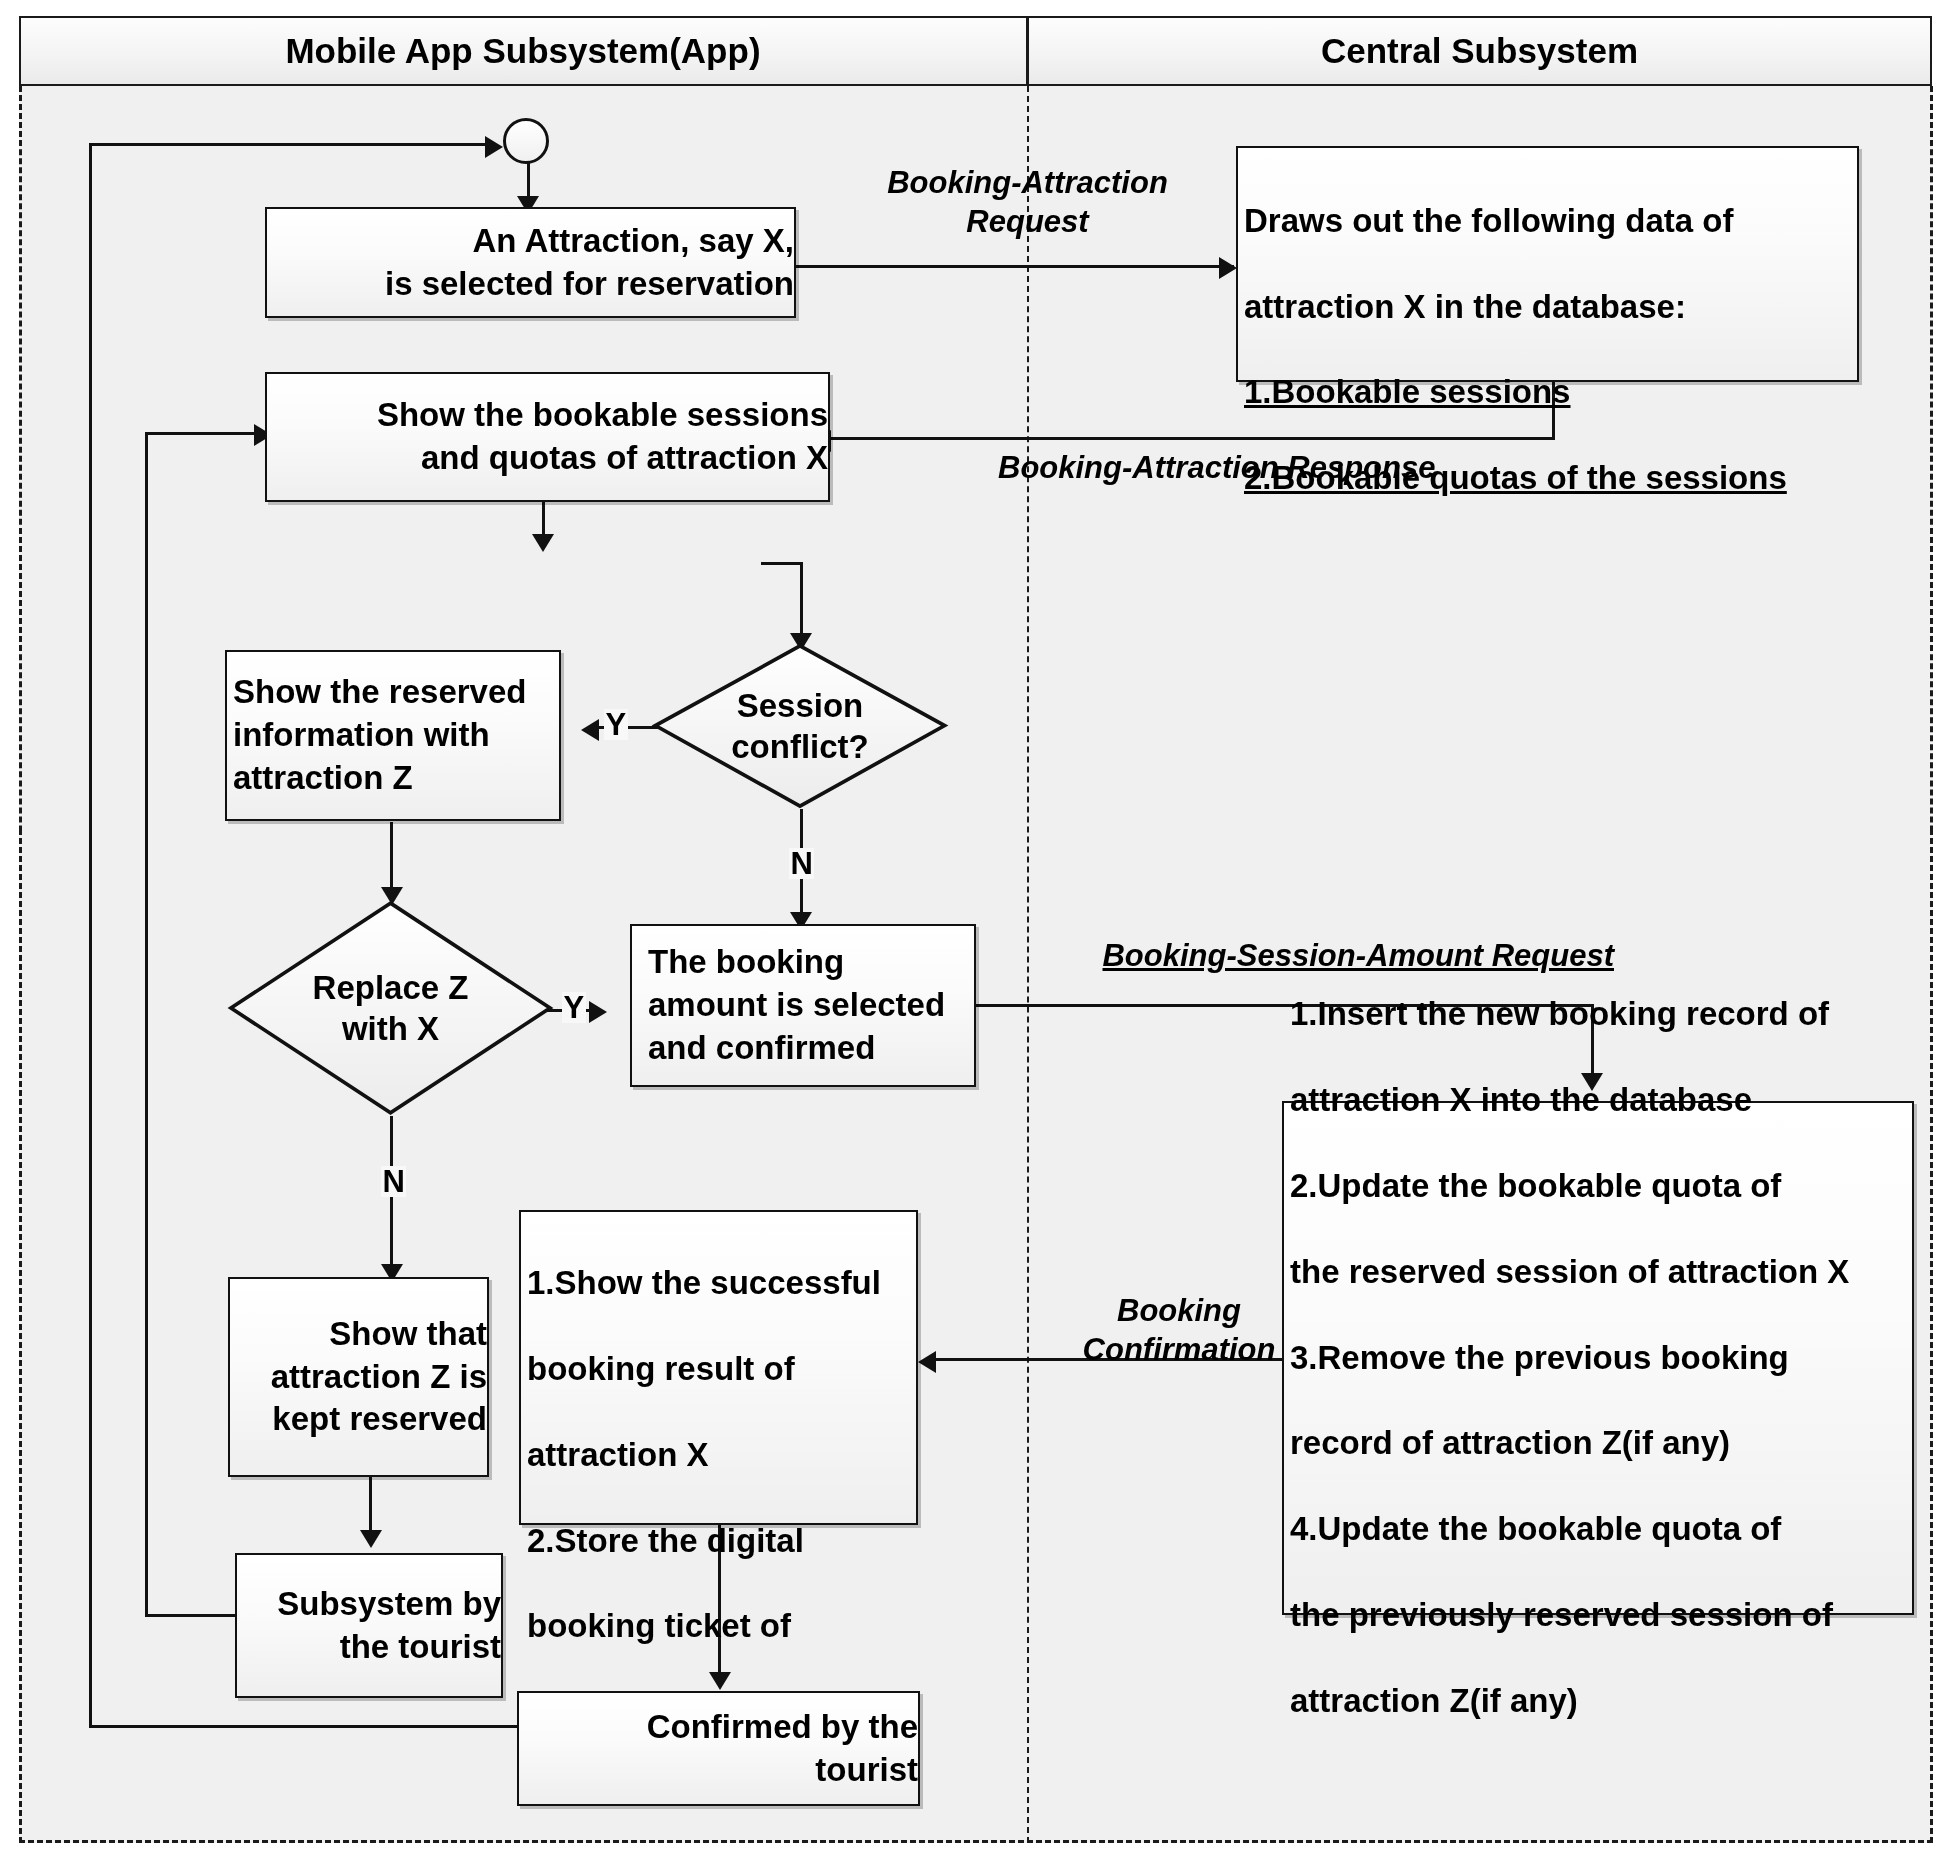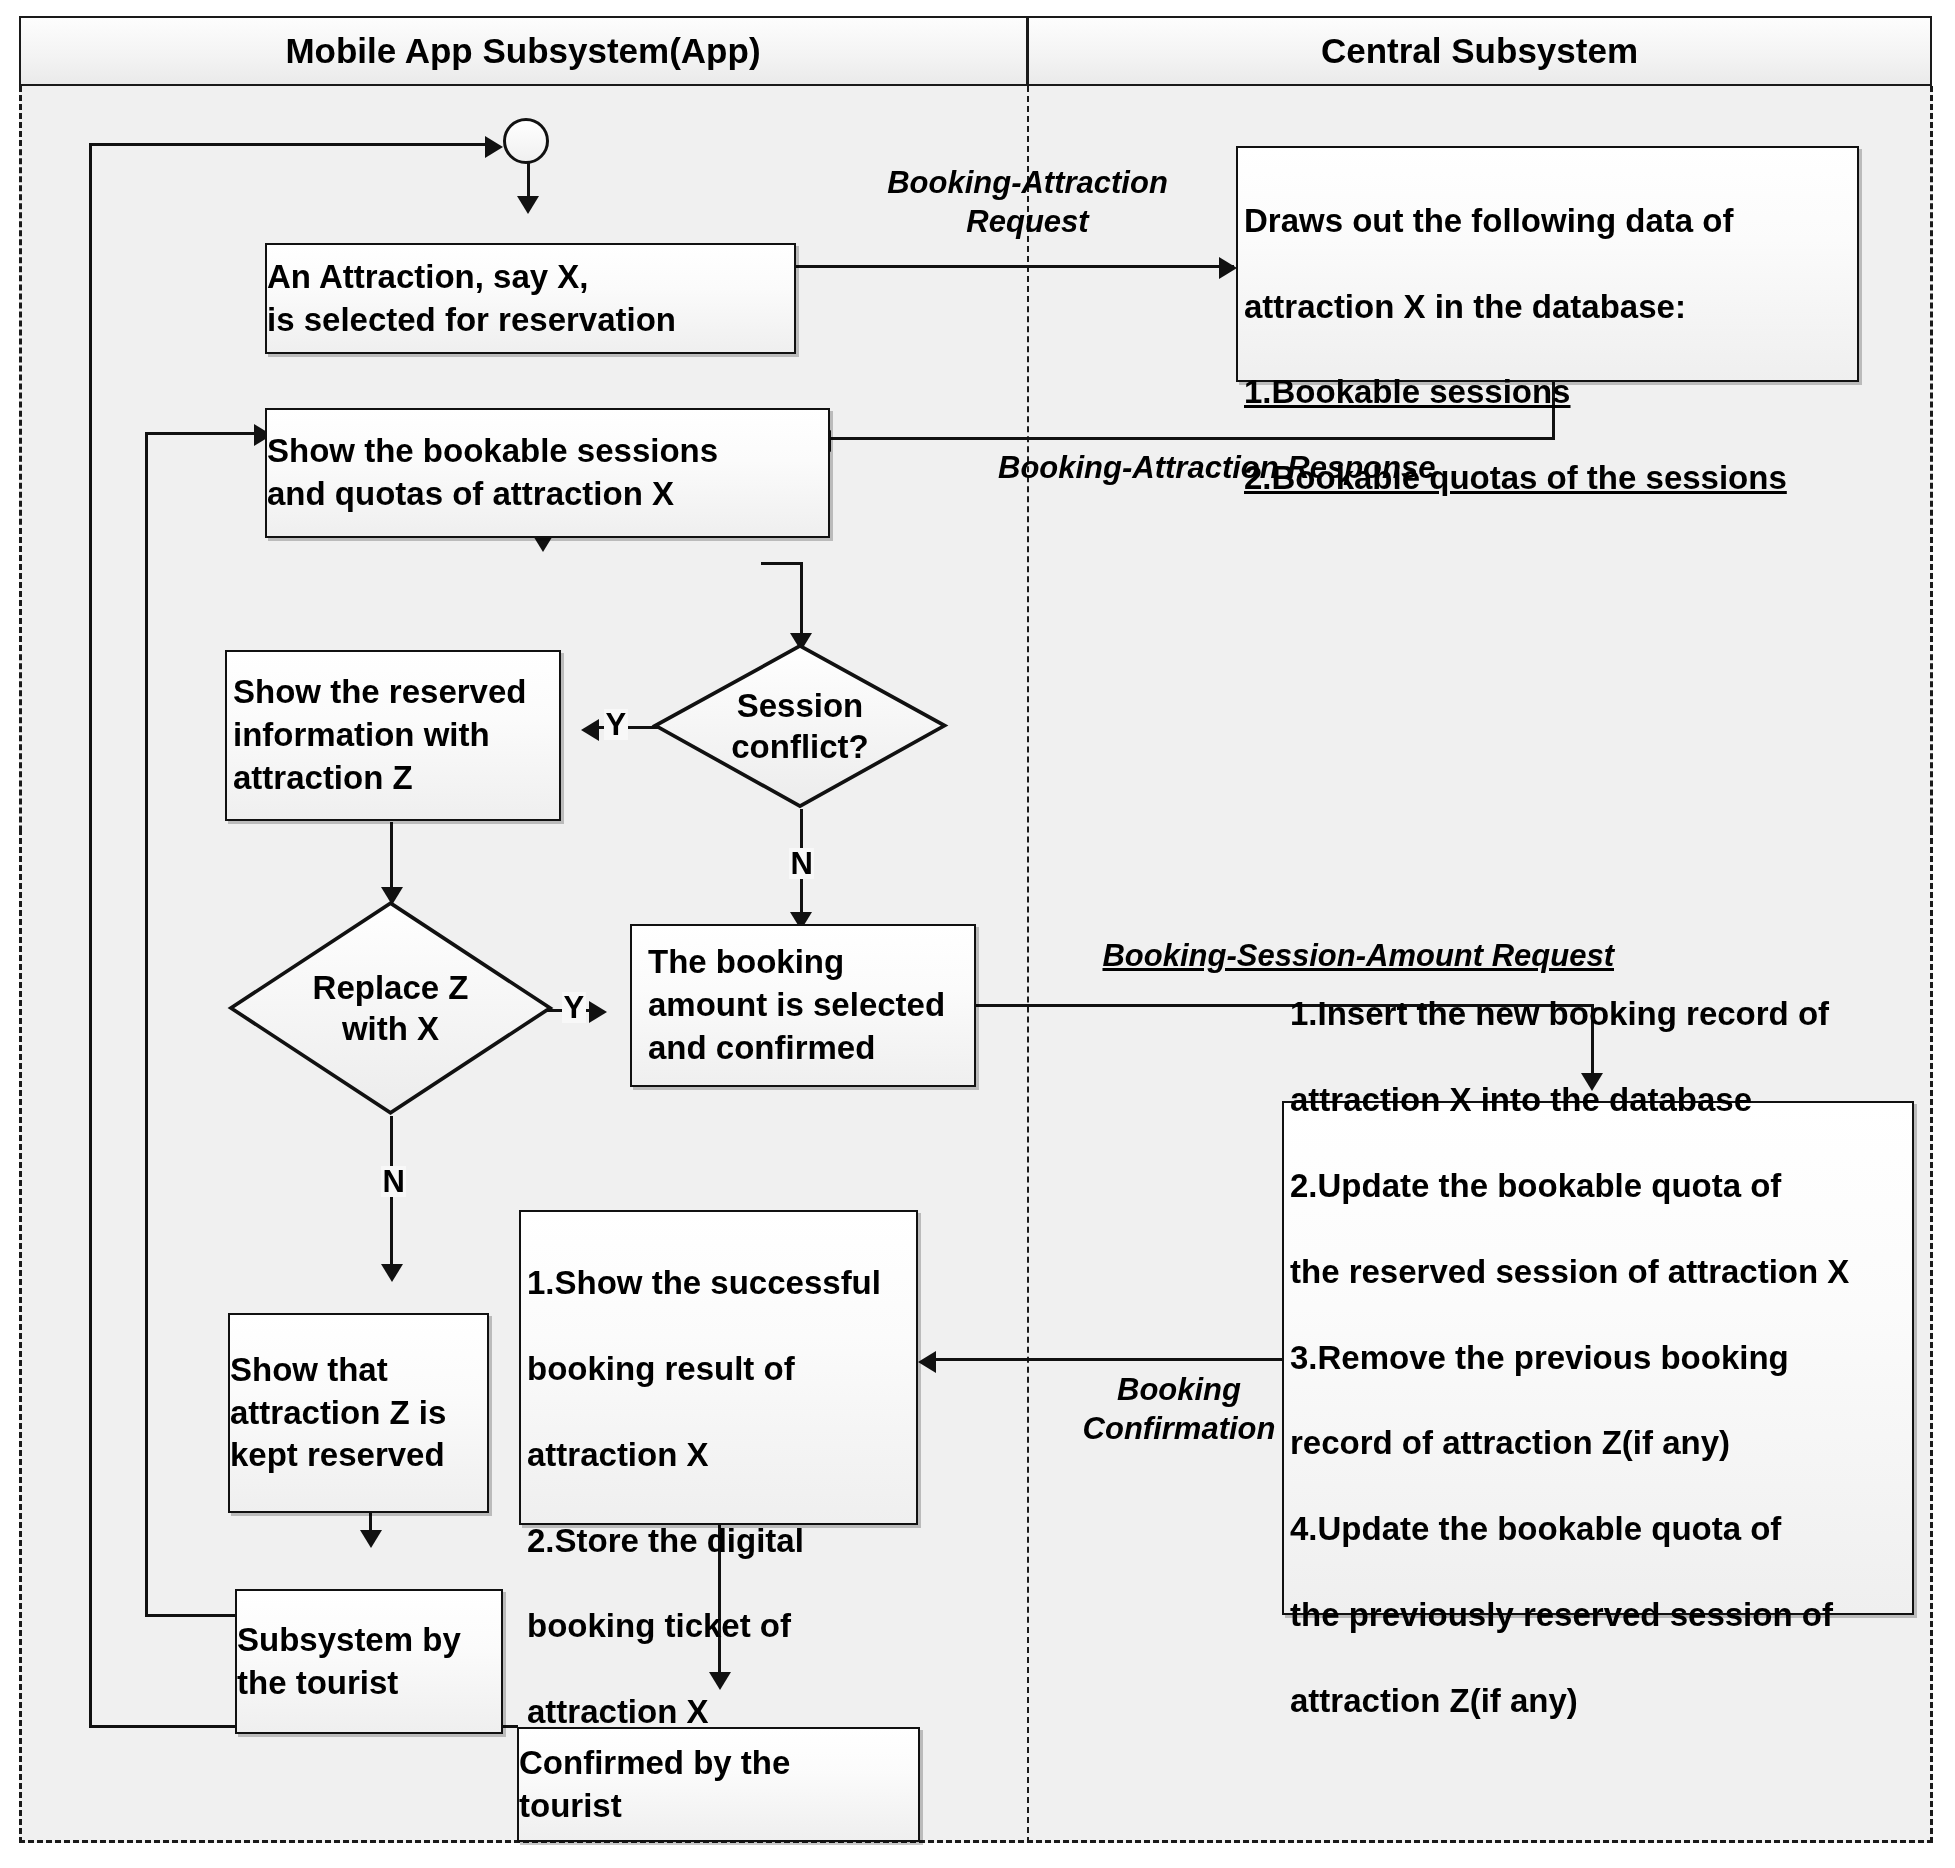--- a/index.html
+++ b/index.html
@@ -33,21 +33,21 @@
     position:absolute;
     box-sizing:border-box;
     border:2.2px solid #111;
     background:linear-gradient(180deg,#ffffff 0%,#fbfbfb 40%,#efefef 100%);
     box-shadow:3px 3px 0 rgba(0,0,0,0.22);
     display:flex;align-items:center;
     font-weight:bold;color:#000;
     line-height:1.30;
     white-space:pre-line;
   }
-  .node.center{justify-content:center;text-align:left;margin-top:36px;}
+  .node.center{justify-content:center;text-align:right;}
   .node.left{justify-content:flex-start;text-align:left;padding-left:6px;}
 
   .start-node{
     position:absolute;
     box-sizing:border-box;
     border:3px solid #111;
     border-radius:50%;
     background:linear-gradient(180deg,#ffffff 0%,#f0f0f0 100%);
   }
 
@@ -258,21 +258,21 @@
     </div>
   </div>
 
   <div class="msg-label" style="left:813px;top:164px;width:429px;font-size:31px;">Booking-Attraction
 Request</div>
 
   <div class="msg-label" style="left:998px;top:449px;width:517px;font-size:31px;text-align:left;">Booking-Attraction Response</div>
 
   <div class="msg-label" style="left:1038px;top:937px;width:576px;font-size:31px;text-align:right;text-decoration:underline;">Booking-Session-Amount Request</div>
 
-  <div class="msg-label" style="left:1057px;top:1371px;width:244px;font-size:31px;">Booking
+  <div class="msg-label" style="left:1057px;top:1292px;width:244px;font-size:31px;">Booking
 Confirmation</div>
 
   <div class="branch-label" style="left:604px;top:709px;font-size:31px;">Y</div>
   <div class="branch-label" style="left:789px;top:848px;font-size:31px;">N</div>
   <div class="branch-label" style="left:562px;top:992px;font-size:31px;">Y</div>
   <div class="branch-label" style="left:381px;top:1166px;font-size:31px;">N</div>
 
 </div>
 
 

